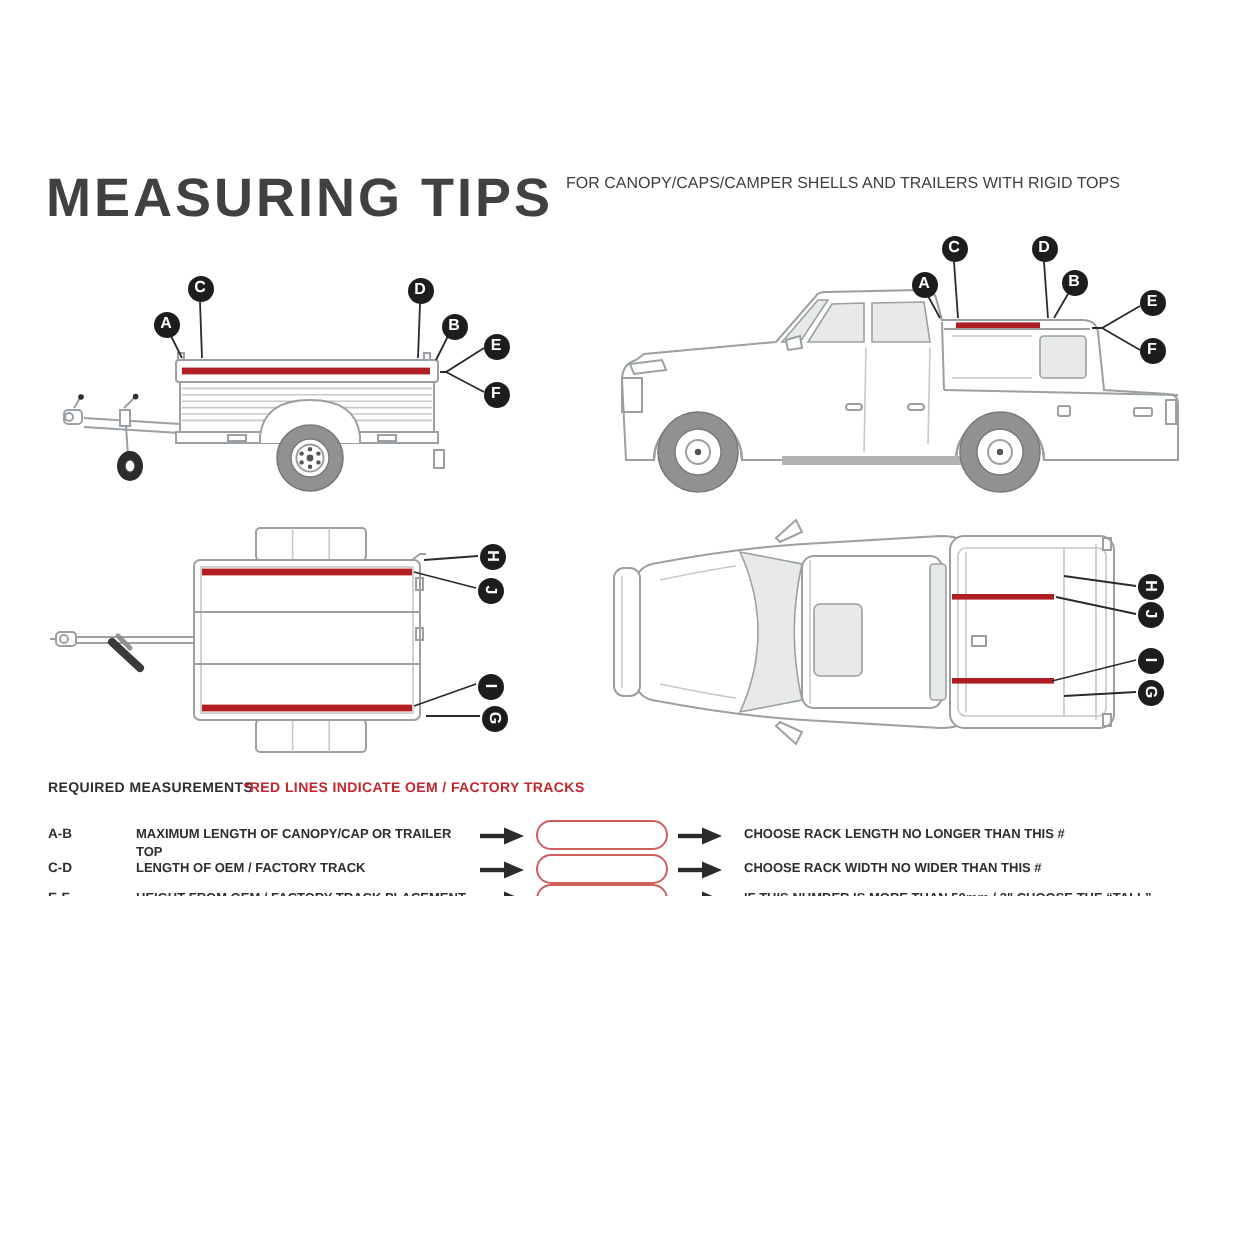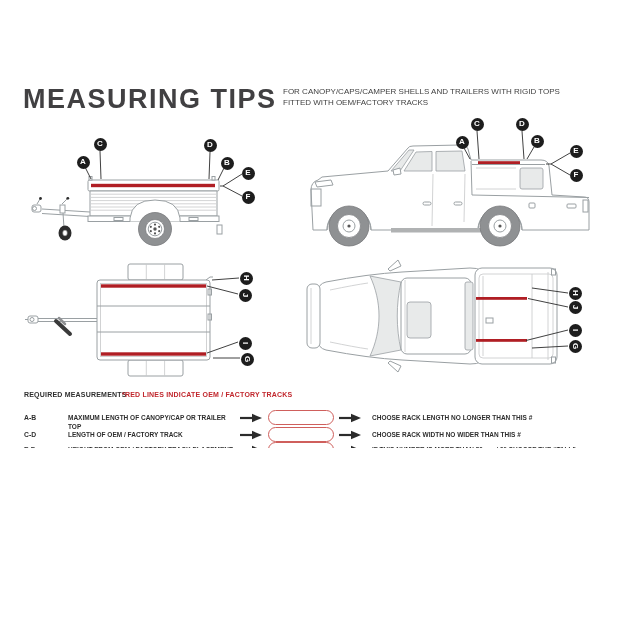--- a/index.html
+++ b/index.html
@@ -67,21 +67,20 @@
   }
 </style>
 </head>
 <body>
 
 <div class="canvas">
 
   <h1 class="title">MEASURING TIPS</h1>
   <div class="subtitle">
     <div>FOR CANOPY/CAPS/CAMPER SHELLS AND TRAILERS WITH RIGID TOPS</div>
-    <div>FITTED WITH OEM/FACTORY TRACKS</div>
   </div>
 
   <div class="diagram" id="trailer-side">
     <svg width="245" height="122" viewBox="0 0 245 122">
 
       <line class="g" x1="66" y1="82" x2="18" y2="79"></line>
       <line class="g" x1="66" y1="86.5" x2="18" y2="83.5"></line>
       <rect class="gf" x="8" y="75" width="9" height="7" rx="2"></rect>
       <circle class="g" cx="10.5" cy="78.5" r="2"></circle>
       <line class="g" x1="13" y1="74" x2="16" y2="69"></line>

